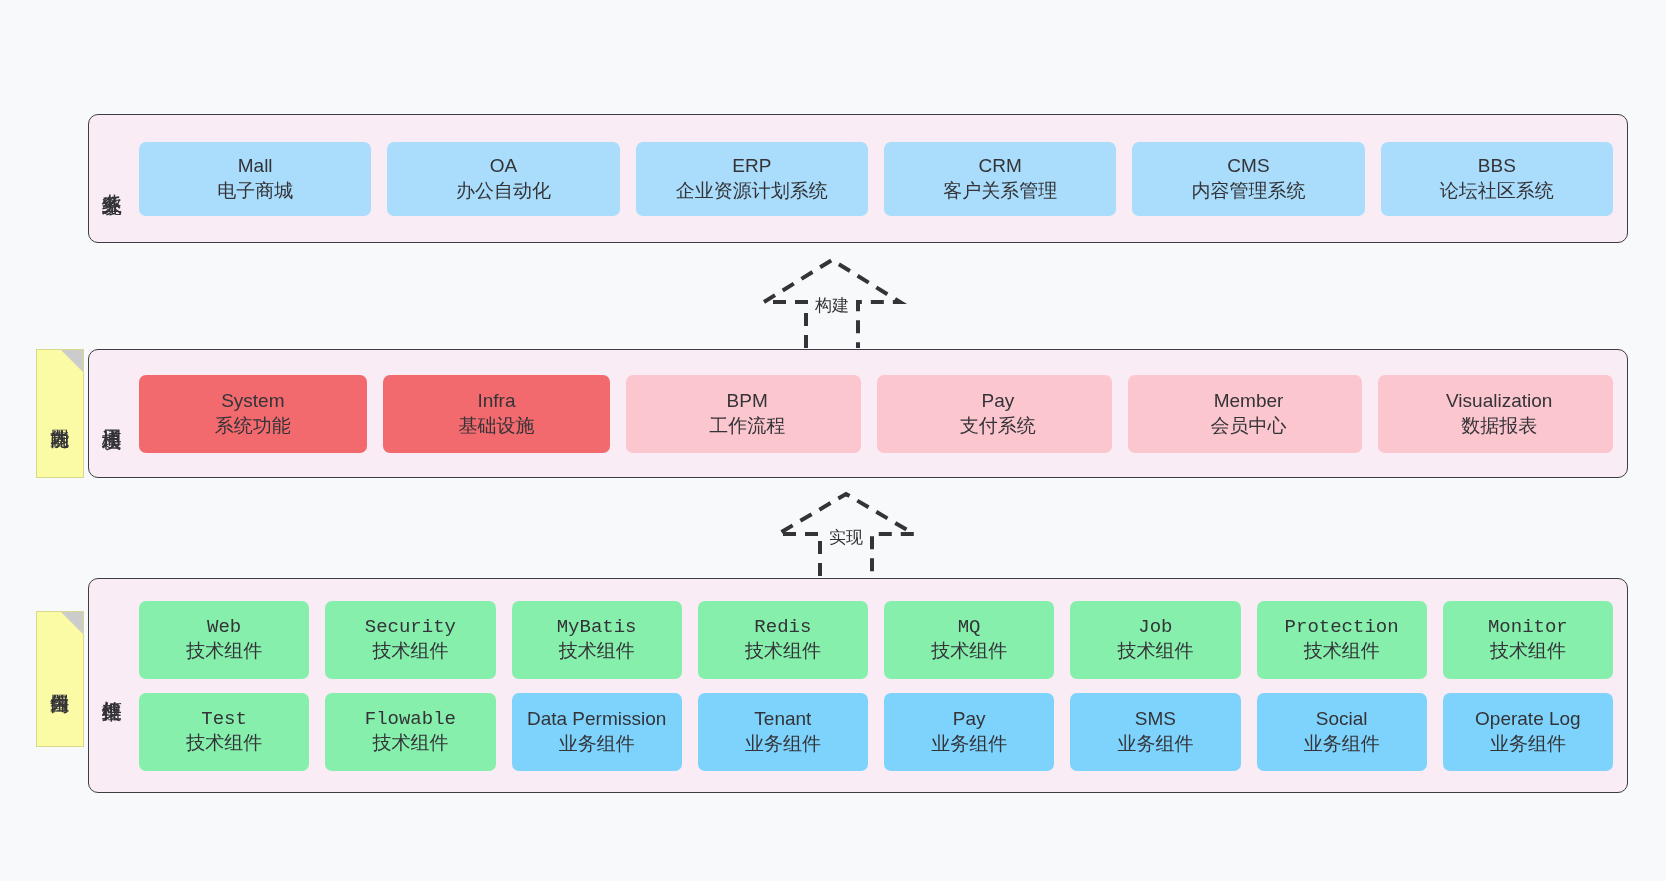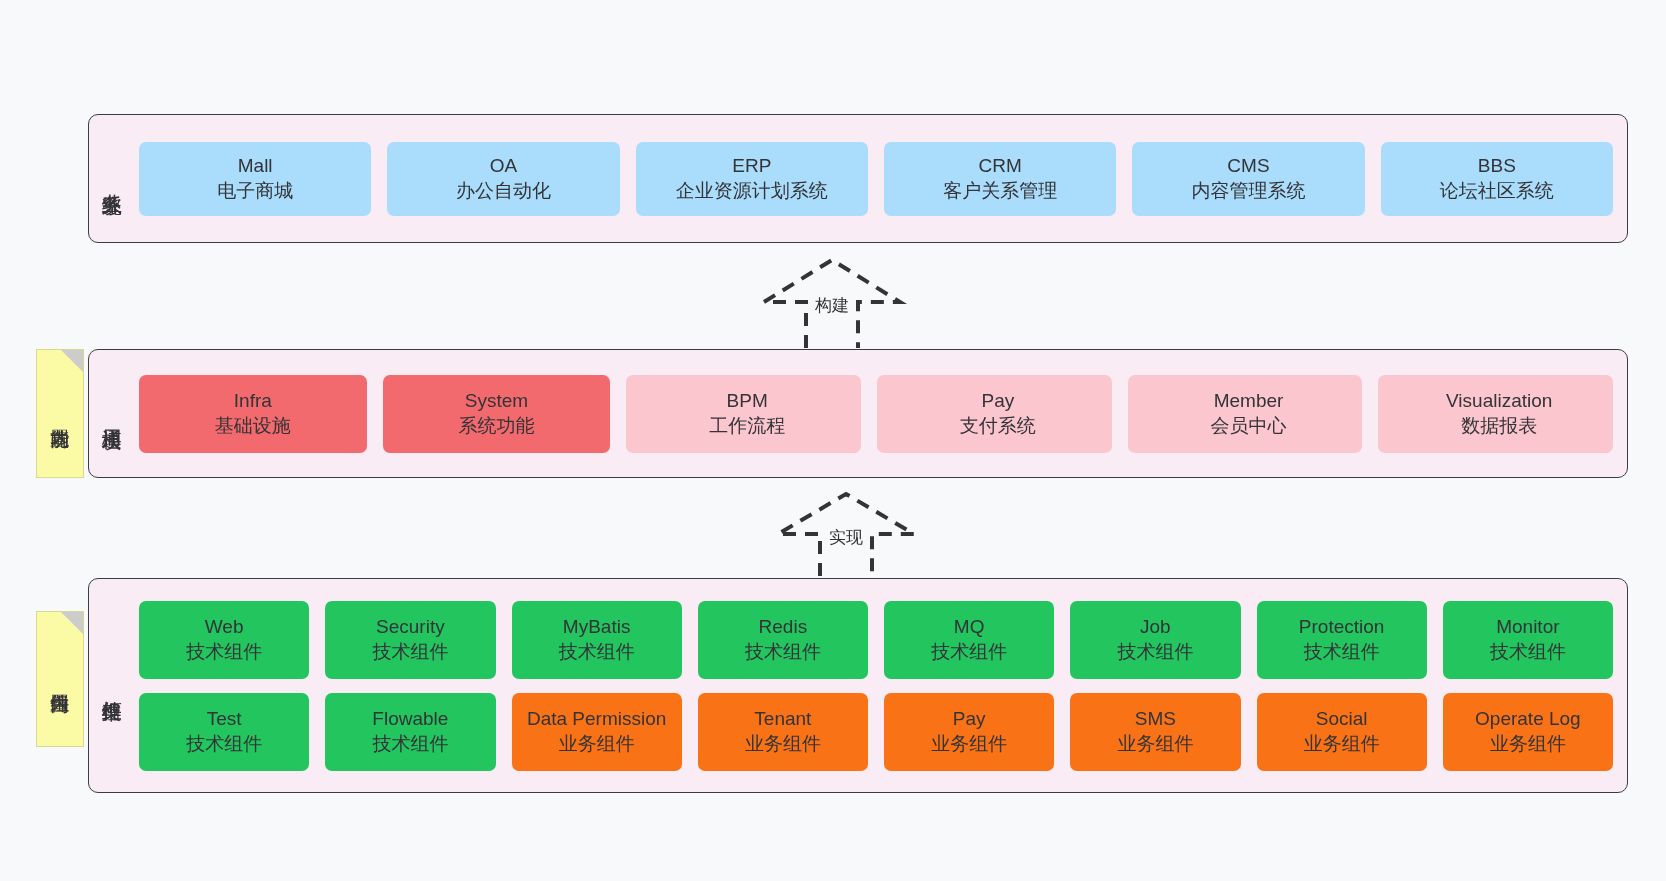--- a/index.html
+++ b/index.html
@@ -81,22 +81,22 @@
     line-height: 1.28;
     color: #333338;
     padding: 6px 4px;
   }
   .card .l1 { display: block; }
   .card .l2 { display: block; }
 
   .card.blue      { background: #aaddfb; }
   .card.red       { background: #f26a6d; }
   .card.pink      { background: #fbc6ce; padding-left: 11px; }
-  .card.green     { background: #22c55e; }
-  .card.lightgreen{ background: #f97316; }
+  .card.green     { background: #86efac; font-family: Liberation Mono, monospace; }
+  .card.lightgreen{ background: #7dd3fc; }
 
   .layer1 .card { height: 74px; }
   .layer2 .card { height: 78px; }
   .layer3 .card { height: 78px; }
 
   
   .note {
     position: absolute;
     box-sizing: border-box;
     background: #fbfba6;
@@ -183,26 +183,26 @@
   </div>
 
   <div class="note" style="left:36px; top:349px; width:48px; height:129px;">
     <span class="fold"></span>
     <span>内置功能</span>
   </div>
   <div class="layer layer2" style="left:88px; top:349px; width:1540px; height:129px;">
     <div class="layer-title">通用模块</div>
     <div class="layer-body">
       <div class="card red">
+        <span class="l1">System</span>
+        <span class="l2">系统功能</span>
+      </div>
+      <div class="card red">
         <span class="l1">Infra</span>
         <span class="l2">基础设施</span>
-      </div>
-      <div class="card red">
-        <span class="l1">System</span>
-        <span class="l2">系统功能</span>
       </div>
       <div class="card pink">
         <span class="l1">BPM</span>
         <span class="l2">工作流程</span>
       </div>
       <div class="card pink">
         <span class="l1">Pay</span>
         <span class="l2">支付系统</span>
       </div>
       <div class="card pink">

